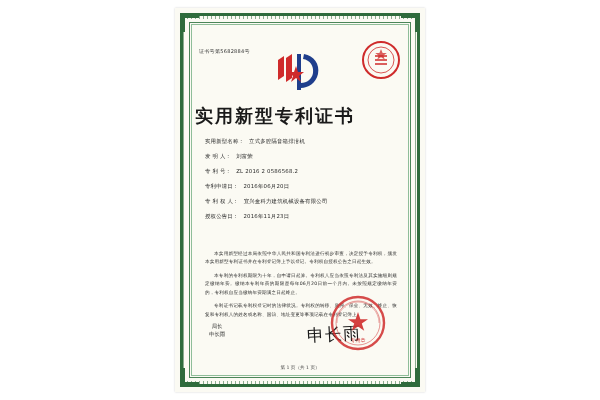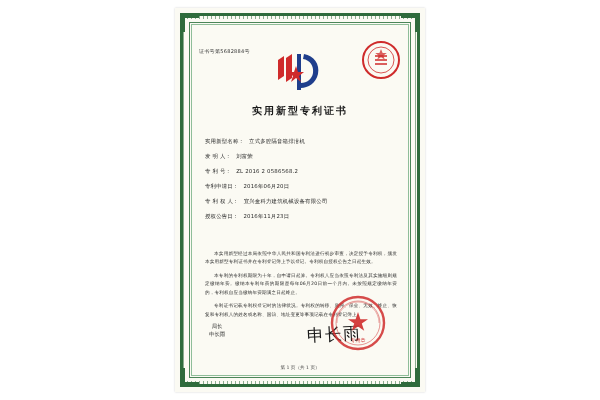--- a/index.html
+++ b/index.html
@@ -100,23 +100,22 @@
     right: 4px;
     top: 12px;
     width: 40px;
     height: 40px;
   }
 
   .main-title {
     position: absolute;
     left: 0; right: 0;
     top: 76px;
-    text-align: center;
     font-family: Liberation Sans, sans-serif;
-    font-size: 10px;
+    font-size: 18px;
     font-weight: bold;
     color: #1a1a1a;
     letter-spacing: 2px;
   }
 
   .fields {
     position: absolute;
     left: 10px;
     right: 8px;
     top: 110px;

